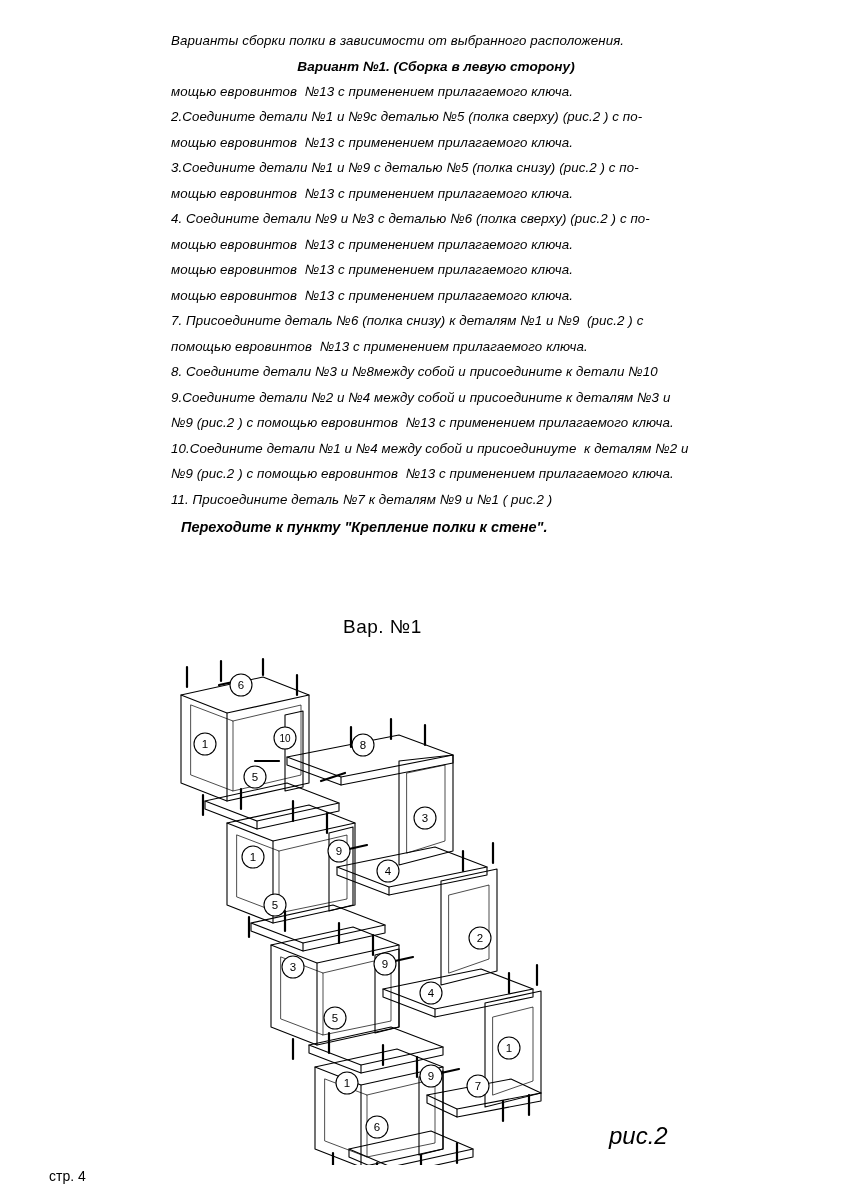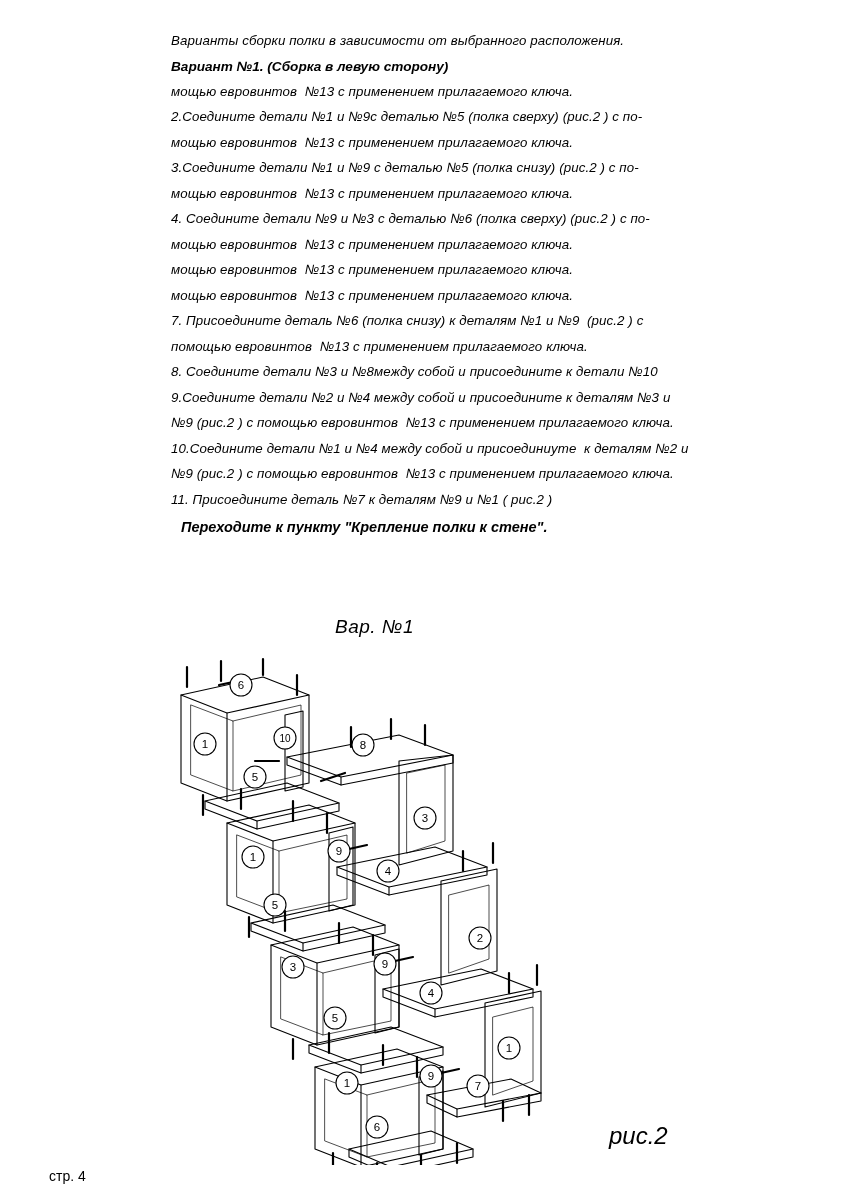--- a/index.html
+++ b/index.html
@@ -33,34 +33,34 @@
     font-size: 13.3px;
     line-height: 25.5px;
     white-space: pre;
     letter-spacing: 0.1px;
   }
   .heading-var {
     font-weight: bold;
     font-style: italic;
     font-size: 13.6px;
     line-height: 25px;
+    text-align: center;
     padding-right: 70px;
   }
   .goto-line {
     font-weight: bold;
     font-style: italic;
     font-size: 14.5px;
     line-height: 30px;
     padding-left: 10px;
   }
   .var-title {
     position: absolute;
-    left: 292px;
+    left: 300px;
     top: 616px;
-    font-style: italic;
     font-size: 19px;
     letter-spacing: 0.5px;
   }
   .fig-caption {
     position: absolute;
     left: 566px;
     top: 1122px;
     font-style: italic;
     font-size: 24px;
   }

